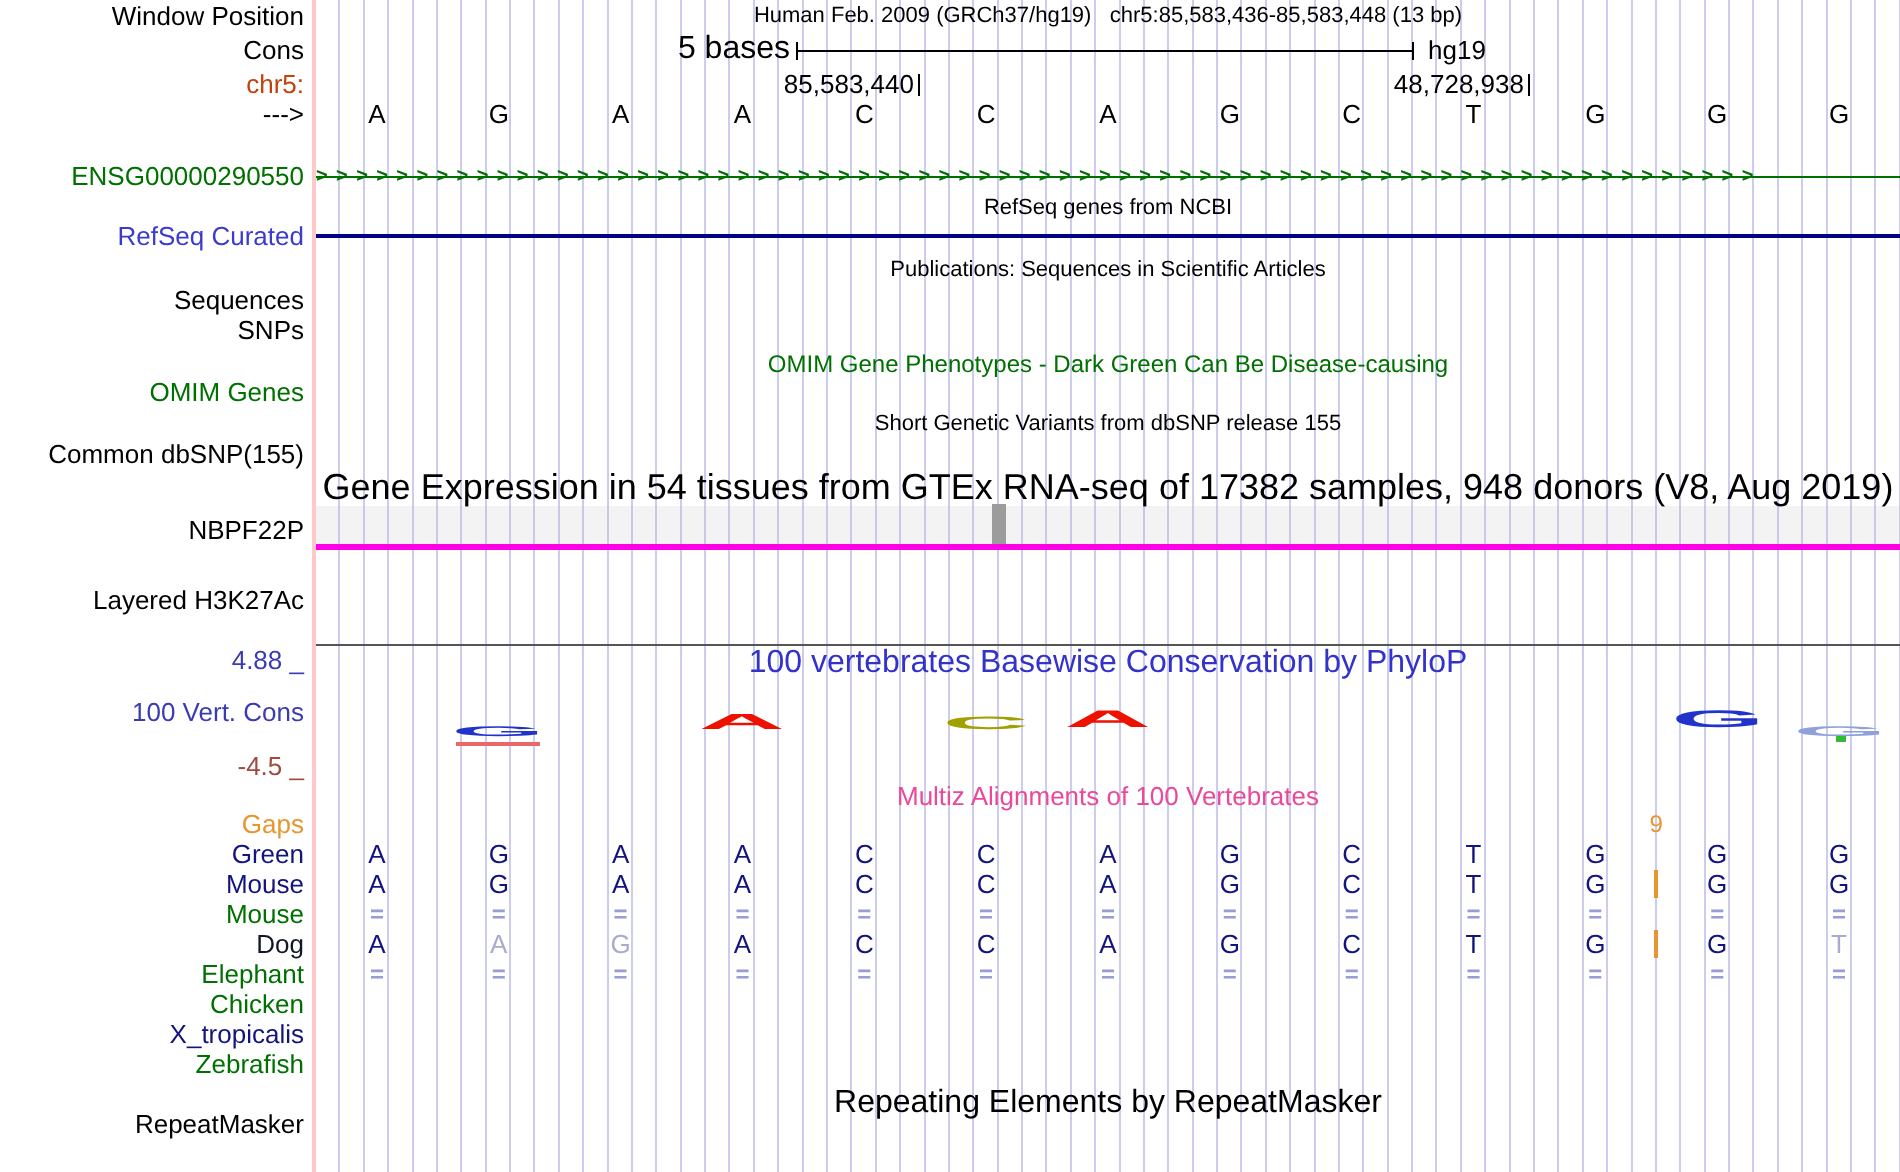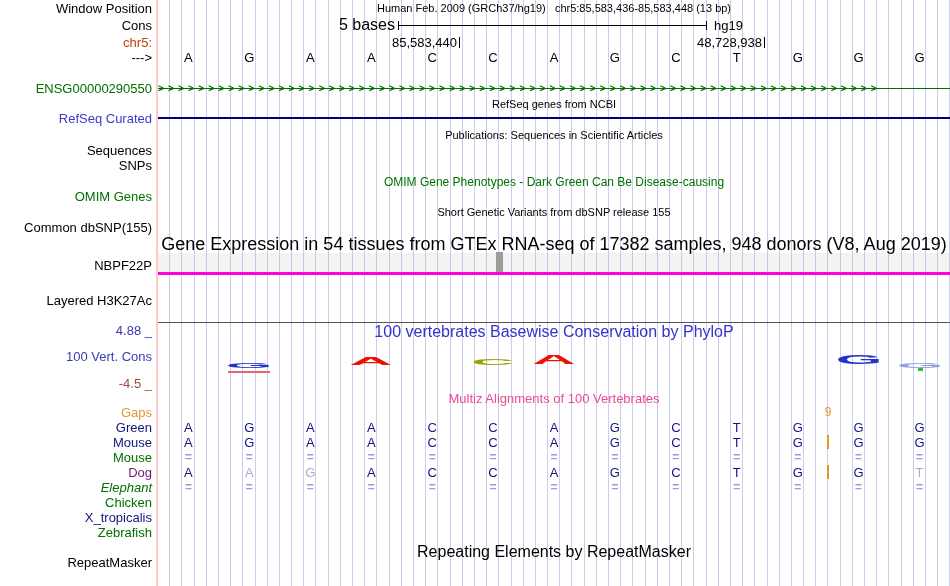--- a/index.html
+++ b/index.html
@@ -85,22 +85,22 @@
       <div class="lbl" style="top: 227px; color: rgb(0, 0, 0);">Common dbSNP(155)</div>
       <div class="lbl" style="top: 265px; color: rgb(0, 0, 0);">NBPF22P</div>
       <div class="lbl" style="top: 300px; color: rgb(0, 0, 0);">Layered H3K27Ac</div>
       <div class="lbl" style="top: 330px; color: rgb(59, 59, 180);">4.88 _</div>
       <div class="lbl" style="top: 356px; color: rgb(59, 59, 180);">100 Vert. Cons</div>
       <div class="lbl" style="top: 383px; color: rgb(158, 75, 66);">-4.5 _</div>
       <div class="lbl" style="top: 412px; color: rgb(232, 149, 46);">Gaps</div>
       <div class="lbl" style="top: 427px; color: rgb(20, 20, 126);">Green</div>
       <div class="lbl" style="top: 442px; color: rgb(20, 20, 126);">Mouse</div>
       <div class="lbl" style="top: 457px; color: rgb(0, 112, 0);">Mouse</div>
-      <div class="lbl" style="top: 472px; color: #701a75;">Dog</div>
-      <div class="lbl" style="top: 487px; color: rgb(0, 112, 0); font-style: italic;">Elephant</div>
+      <div class="lbl" style="top: 472px; color: #0f172a;">Dog</div>
+      <div class="lbl" style="top: 487px; color: rgb(0, 112, 0);">Elephant</div>
       <div class="lbl" style="top: 502px; color: rgb(0, 112, 0);">Chicken</div>
       <div class="lbl" style="top: 517px; color: rgb(20, 20, 126);">X_tropicalis</div>
       <div class="lbl" style="top: 532px; color: rgb(0, 112, 0);">Zebrafish</div>
       <div class="lbl" style="top: 562px; color: rgb(0, 0, 0);">RepeatMasker</div>
     </div>
 
   <div class="title ti-pub">Publications: Sequences in Scientific Articles</div>
   <div class="title ti-refseq">RefSeq genes from NCBI</div>
   <div class="title ti-omim">OMIM Gene Phenotypes - Dark Green Can Be Disease-causing</div>
   <div class="title ti-dbsnp">Short Genetic Variants from dbSNP release 155</div>

